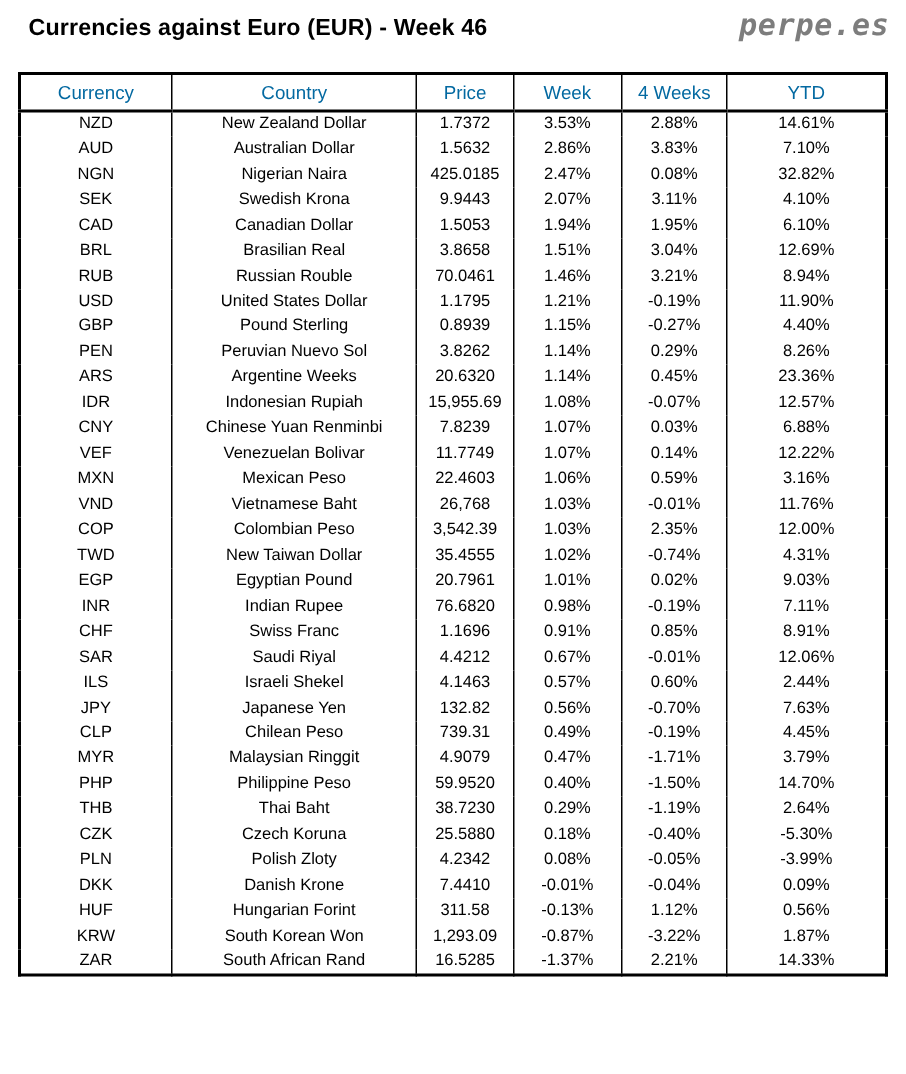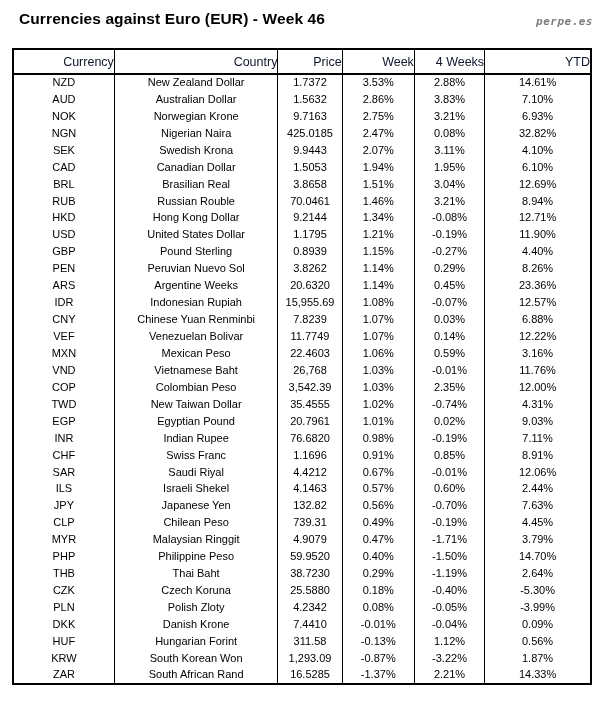--- a/index.html
+++ b/index.html
@@ -26,40 +26,40 @@
     font-size: 15.5px;
     font-weight: bold;
     color: #000;
     margin-left: 7px;
     letter-spacing: 0.1px;
   }
   .logo {
     font-family: "DejaVu Sans Mono", monospace;
     font-style: italic;
     font-weight: bold;
-    font-size: 11px;
+    font-size: 20px;
     color: var(--logo-gray, #7d7d7d);
     letter-spacing: 0.5px;
   }
 
   table.fx {
     border-collapse: collapse;
     table-layout: fixed;
     width: 580px;
     border: 2px solid var(--border, #000);
   }
   table.fx th {
     border-left: 1.5px solid var(--border, #000);
     border-right: 1.5px solid var(--border, #000);
     border-bottom: 2px solid var(--border, #000);
     height: 25px;
     font-size: 12.5px;
     font-weight: normal;
-    text-align: right;
-    color: #0f172a;
+    text-align: center;
+    color: #0369a1;
     padding: 0;
   }
   table.fx td {
     border-left: 1.5px solid var(--border, #000);
     border-right: 1.5px solid var(--border, #000);
     height: 16.95px;
     font-size: 11px;
     line-height: 1;
     text-align: center;
     padding: 0;
@@ -109,28 +109,20 @@
         </tr>
         <tr>
           <td>AUD</td>
           <td>Australian Dollar</td>
           <td>1.5632</td>
           <td class="pos">2.86%</td>
           <td class="pos">3.83%</td>
           <td class="pos">7.10%</td>
         </tr>
         <tr>
-          <td>NOK</td>
-          <td>Norwegian Krone</td>
-          <td>9.7163</td>
-          <td class="pos">2.75%</td>
-          <td class="pos">3.21%</td>
-          <td class="pos">6.93%</td>
-        </tr>
-        <tr>
           <td>NGN</td>
           <td>Nigerian Naira</td>
           <td>425.0185</td>
           <td class="pos">2.47%</td>
           <td class="pos">0.08%</td>
           <td class="pos">32.82%</td>
         </tr>
         <tr>
           <td>SEK</td>
           <td>Swedish Krona</td>
@@ -157,28 +149,20 @@
         </tr>
         <tr>
           <td>RUB</td>
           <td>Russian Rouble</td>
           <td>70.0461</td>
           <td class="pos">1.46%</td>
           <td class="pos">3.21%</td>
           <td class="pos">8.94%</td>
         </tr>
         <tr>
-          <td>HKD</td>
-          <td>Hong Kong Dollar</td>
-          <td>9.2144</td>
-          <td class="pos">1.34%</td>
-          <td class="neg">-0.08%</td>
-          <td class="pos">12.71%</td>
-        </tr>
-        <tr>
           <td>USD</td>
           <td>United States Dollar</td>
           <td>1.1795</td>
           <td class="pos">1.21%</td>
           <td class="neg">-0.19%</td>
           <td class="pos">11.90%</td>
         </tr>
         <tr>
           <td>GBP</td>
           <td>Pound Sterling</td>

